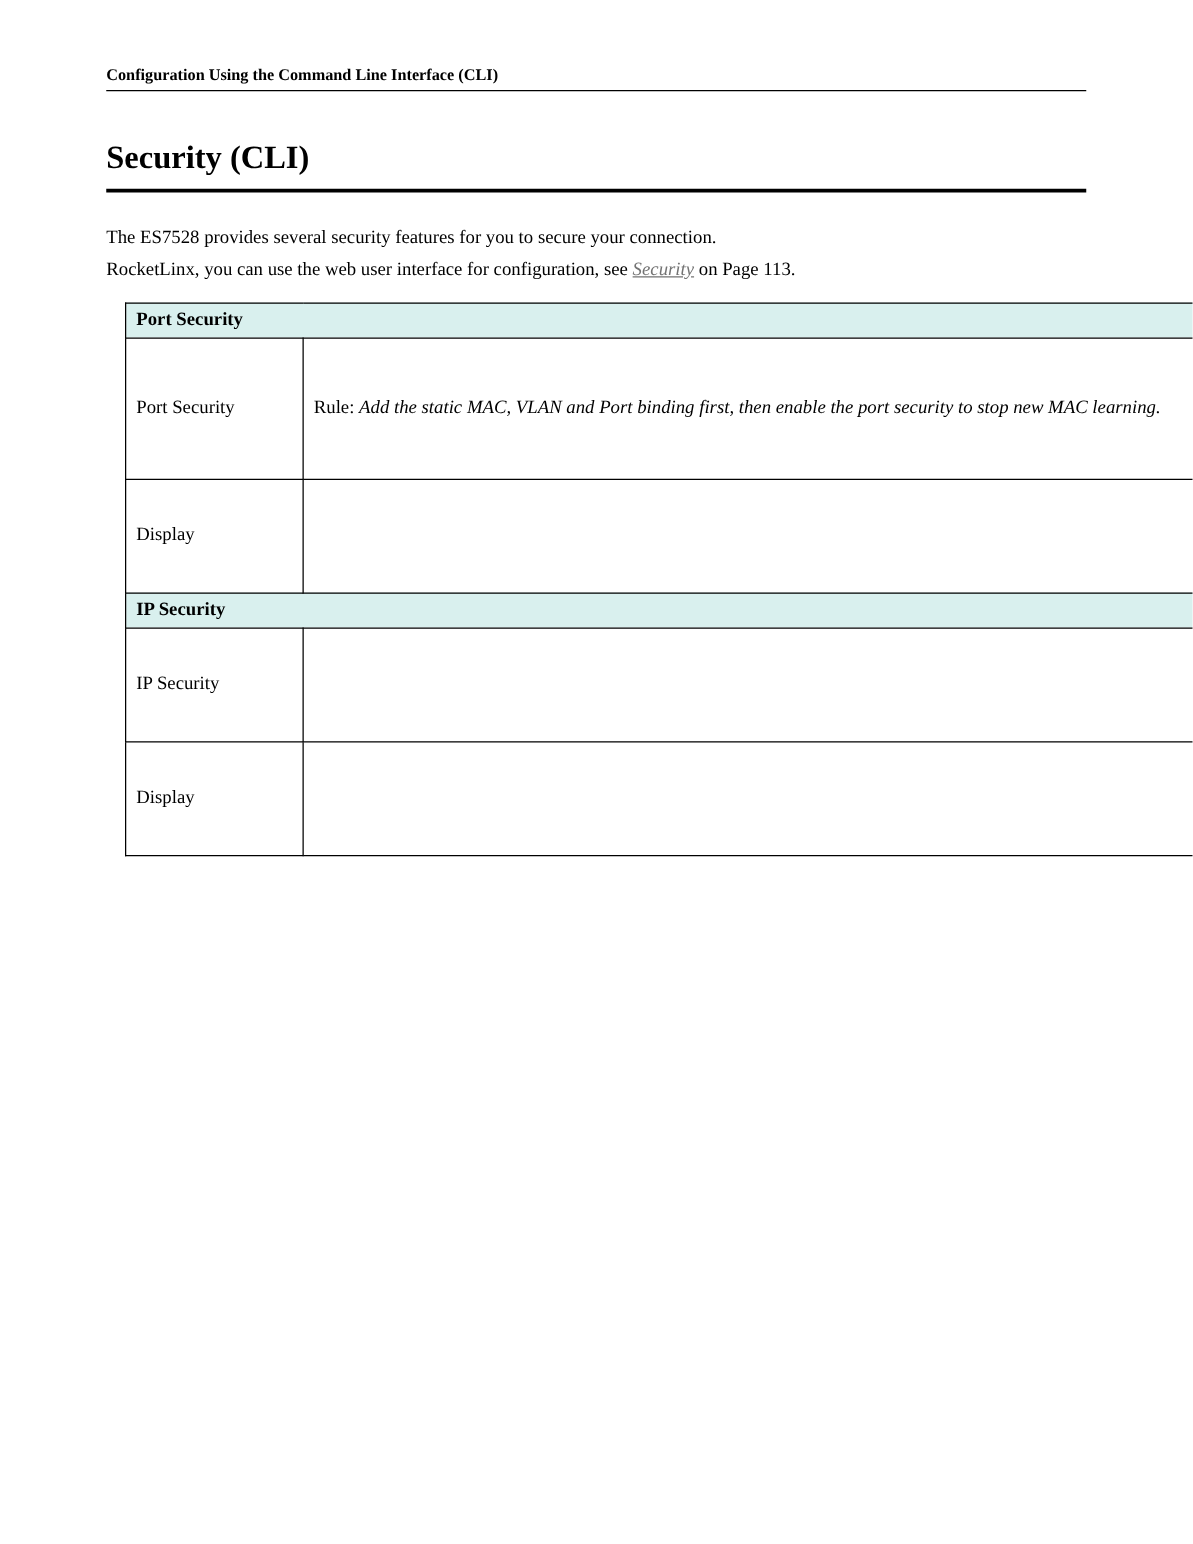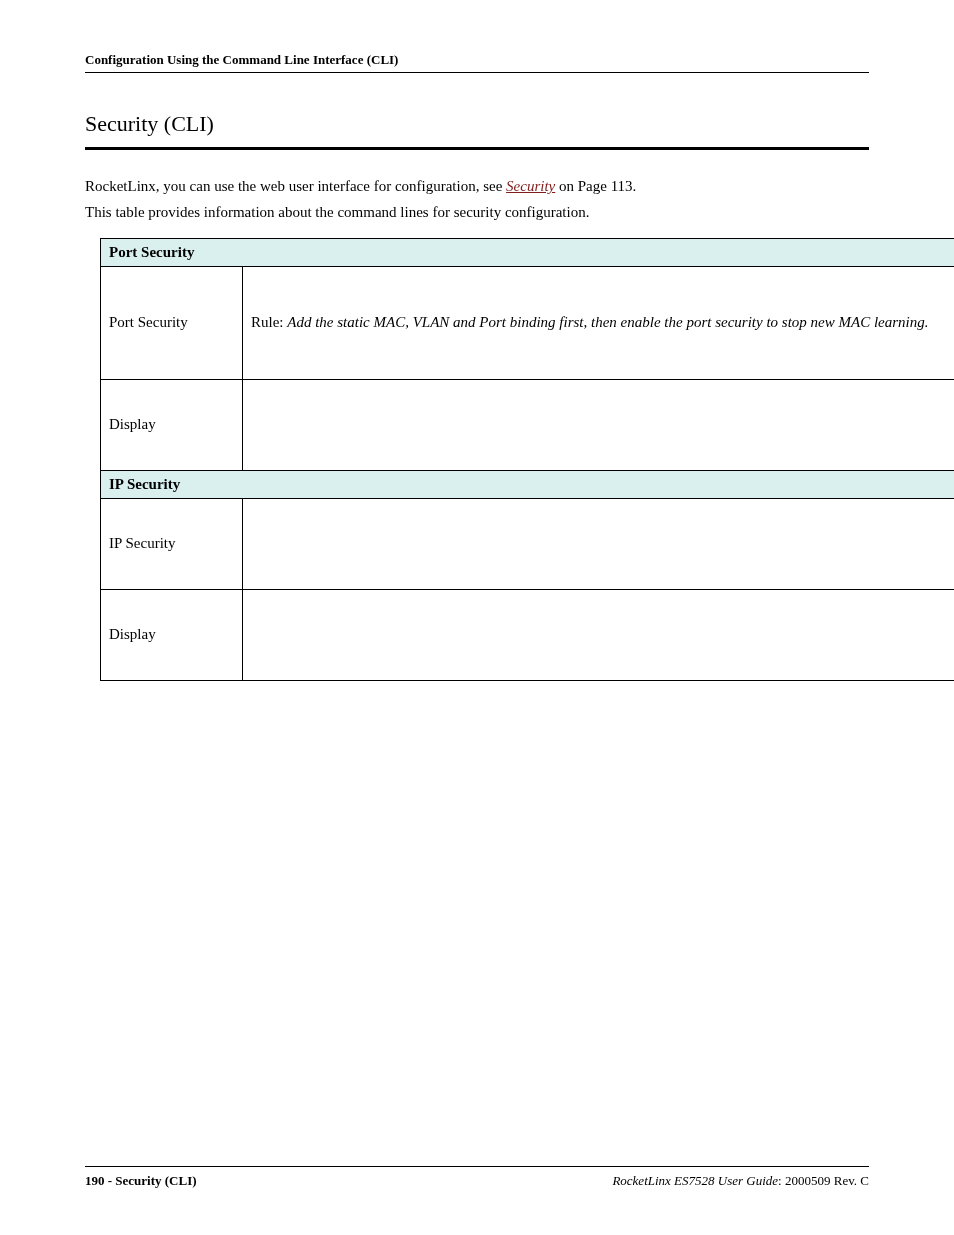--- a/index.html
+++ b/index.html
@@ -20,42 +20,42 @@
     position: relative;
   }
   .running-header {
     font-size: 13px;
     font-weight: bold;
     padding-bottom: 4px;
     border-bottom: 1px solid #000;
     margin-bottom: 38px;
   }
   h1.section-title {
-    font-size: 22px;
-    font-weight: normal;
+    font-size: 26px;
+    font-weight: bold;
     margin: 0 0 6px 0;
     padding-bottom: 4px;
     border-bottom: 4px solid #000;
     border-bottom-style: double; 
   }
   
   h1.section-title {
     border-bottom: none;
   }
   .heading-rule {
     border-top: 3px solid #000;
     margin: 4px 0 26px 0;
   }
   p.body {
     font-size: 15px;
     margin: 0 0 4px 0;
     line-height: 1.45;
   }
   a.xref {
-    color: #7f1d1d;
+    color: #737373;
     text-decoration: underline;
     font-style: italic;
   }
   table.cli-table {
     border-collapse: collapse;
     width: 913px;
     margin-top: 14px;
     margin-left: 15px;
   }
   table.cli-table td, table.cli-table th {
@@ -111,26 +111,26 @@
 </head>
 <body>
 
 <div class="page">
 
   <div class="running-header">Configuration Using the Command Line Interface (CLI)</div>
 
   <h1 class="section-title">Security (CLI)</h1>
   <div class="heading-rule"></div>
 
+  <p class="body">The ES7528 provides several security features for you to secure your connection.</p>
 
   <p class="body">
     <span>RocketLinx, you can use the web user interface for configuration, see </span><a href="#" class="xref">Security</a><span> on Page 113.</span>
   </p>
 
-  <p class="body">This table provides information about the command lines for security configuration.</p>
 
   <table class="cli-table">
     <tbody>
         <tr>
       <th class="section-header" colspan="2">Port Security</th>
     </tr>
     <tr>
       <td class="label-col tall-2">Port Security</td>
       <td class="content-col">
         <span class="rule-label">Rule</span><span>: </span><span class="rule-text">Add the static MAC, VLAN and Port binding first, then enable the port security to stop new MAC learning.</span>
@@ -147,20 +147,14 @@
       <td class="label-col tall-1" style="height:78px">IP Security</td>
       <td class="content-col"></td>
     </tr>
     <tr>
       <td class="label-col tall-1" style="height:78px">Display</td>
       <td class="content-col"></td>
     </tr>
   </tbody>
     </table>
 
-  <div class="footer">
-    <div class="left">190 - Security (CLI)</div>
-    <div class="right">
-      <span class="prod">RocketLinx ES7528  User Guide</span><span>: </span><span>2000509 Rev. C</span>
-    </div>
-  </div>
 
 </div>
 
 </body></html>

